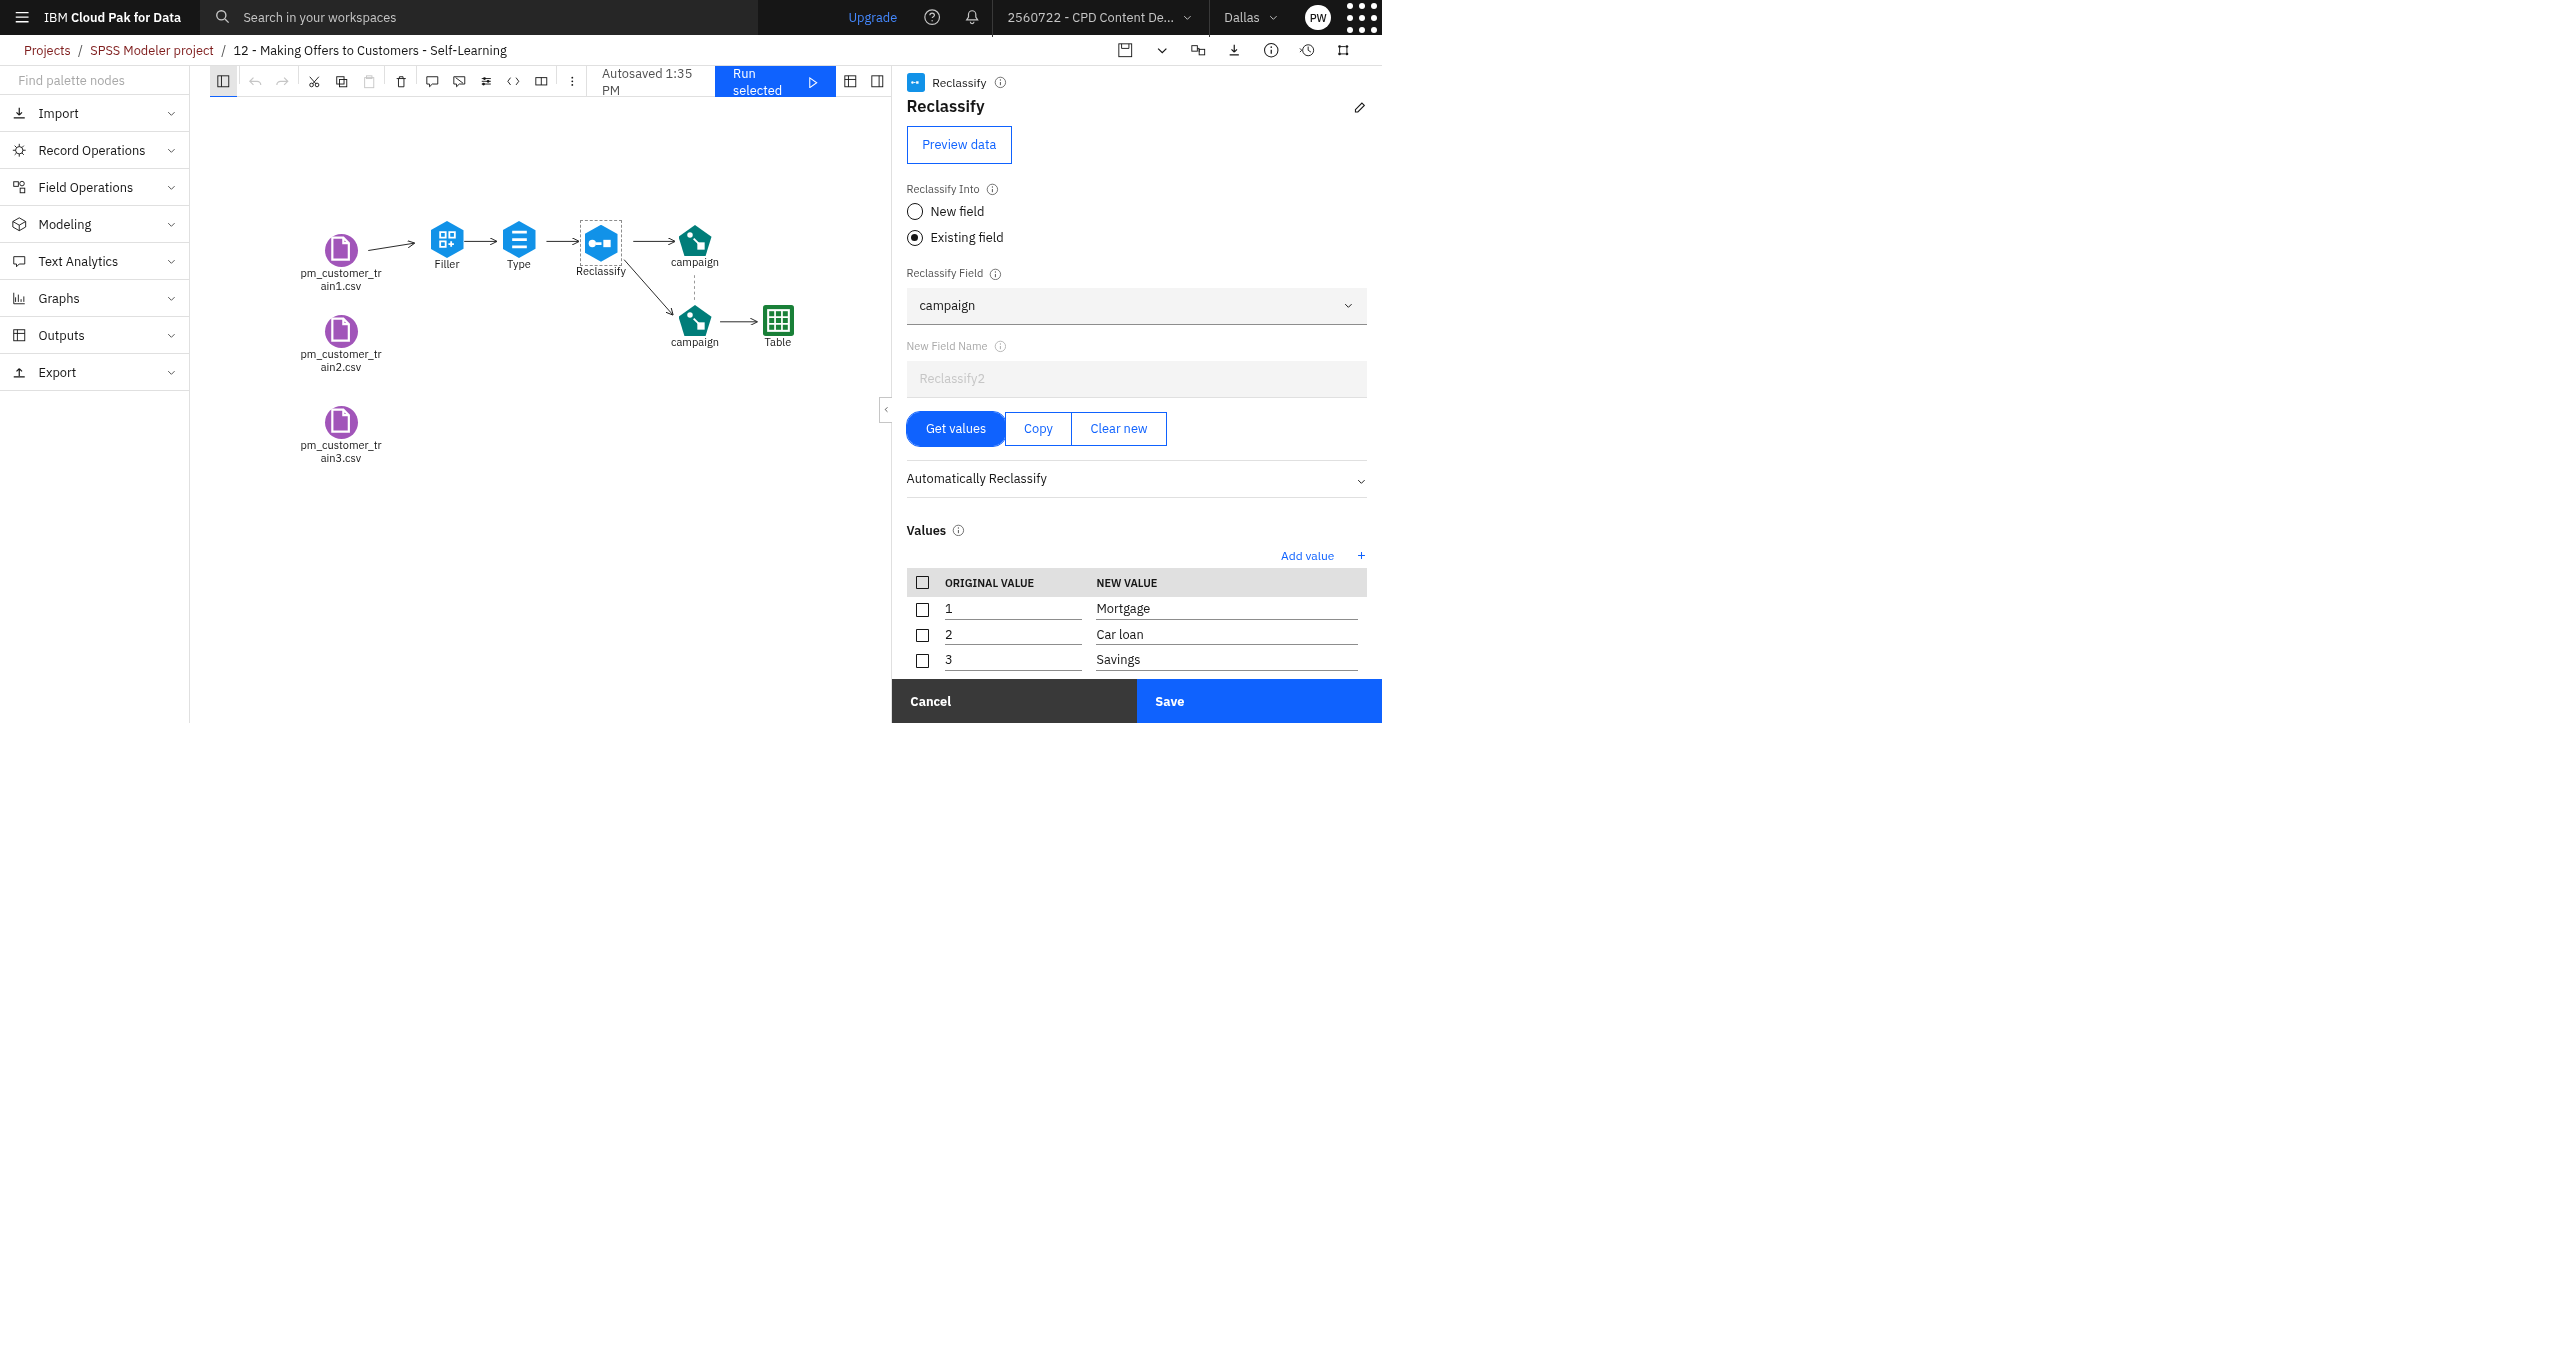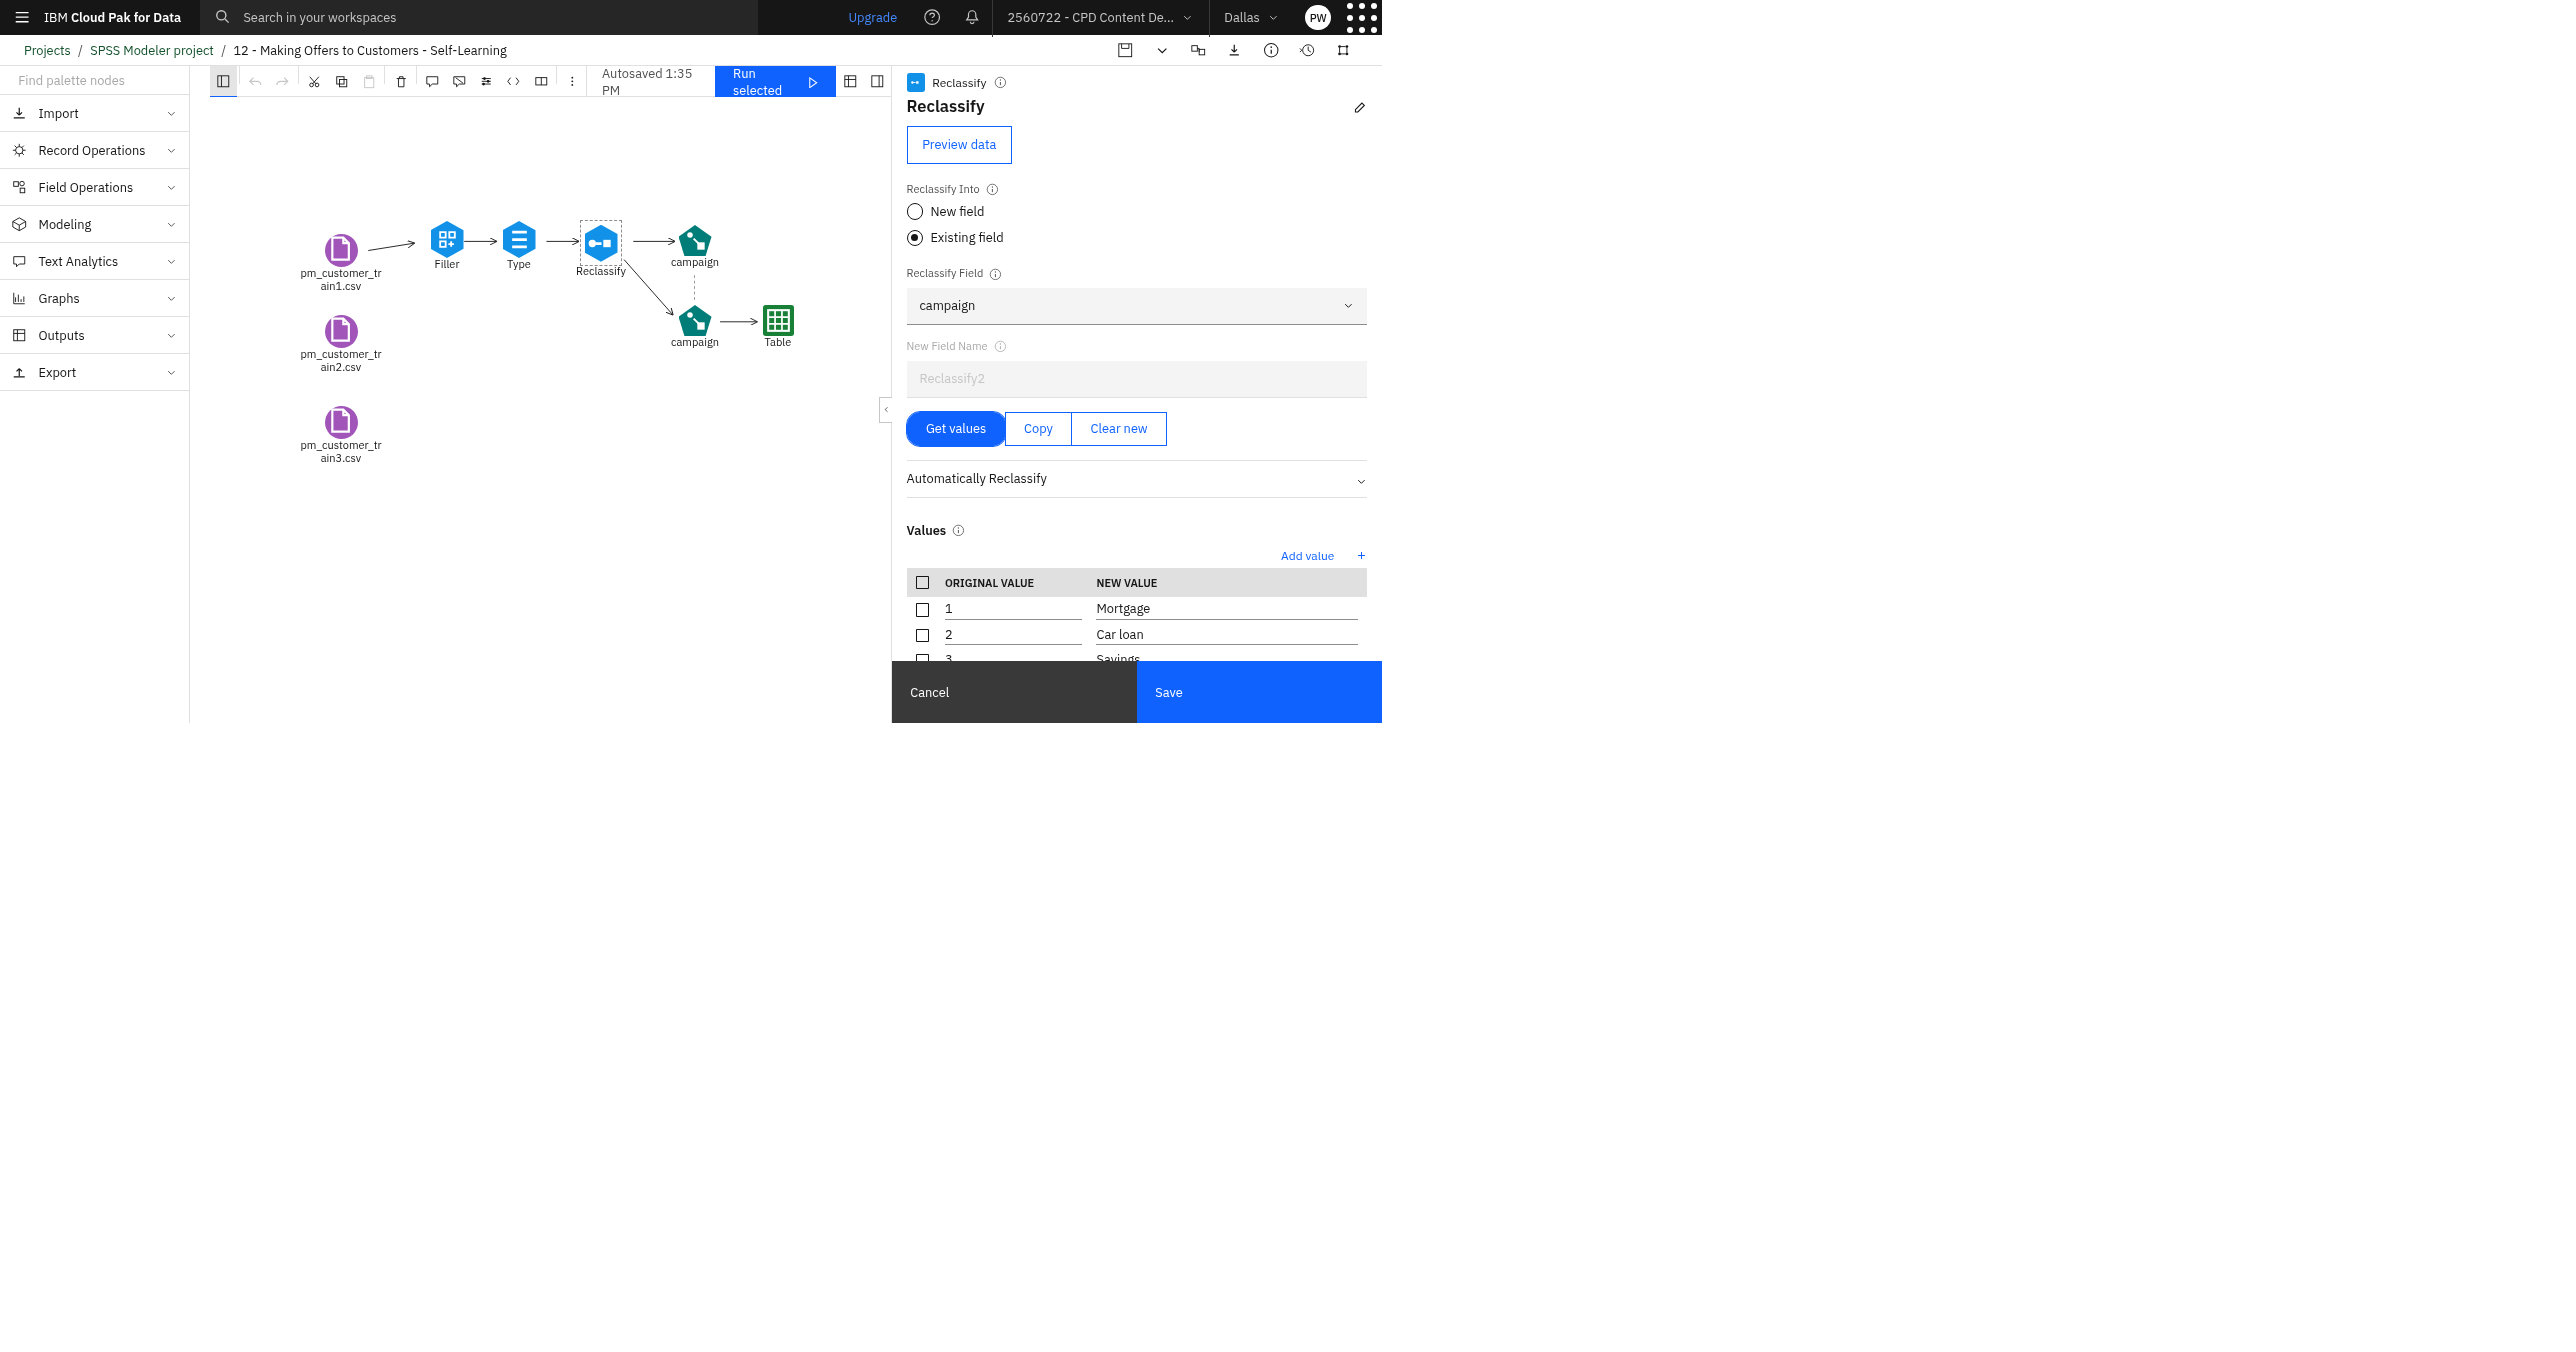--- a/index.html
+++ b/index.html
@@ -20,21 +20,21 @@
 .upgrade-link { color: #4589ff; padding: 0 14.6px; cursor: pointer; }
 .hdr-icon-btn { width: 40px; height: 35px; display: flex; align-items: center; justify-content: center; cursor: pointer; }
 .hdr-icon-btn svg { width: 18.3px; height: 18.3px; }
 .account-sel { display: flex; align-items: center; gap: 7.3px; padding: 0 14.6px; cursor: pointer; color: #c6c6c6; font-size: 12.8px; border-left: 0.9px solid #393939; height: 39px; }
 .account-sel svg { width: 12.8px; height: 12.8px; }
 .avatar { width: 25.6px; height: 25.6px; border-radius: 50%; background: #fff; color: #161616; display: flex; align-items: center; justify-content: center; font-size: 11px; font-weight: 500; margin: 0 11px; }
 .app-switcher { width: 40px; height: 35px; display: flex; align-items: center; justify-content: center; cursor: pointer; }
 
 
 .sub-header { height: 31px; display: flex; align-items: center; padding: 0 24px; border-bottom: 0.9px solid #e0e0e0; gap: 7.3px; }
-.crumb-link { color: #14532d; cursor: pointer; font-size: 12.8px; text-align: center; }
+.crumb-link { color: #7f1d1d; cursor: pointer; font-size: 12.8px; text-align: center; }
 .crumb-sep { color: #525252; }
 .crumb-current { color: #161616; font-size: 12.8px; }
 .sub-spacer { flex: 1; }
 .sub-icon-btn { width: 29px; height: 29px; display: flex; align-items: center; justify-content: center; cursor: pointer; color: #161616; }
 .sub-icon-btn svg { width: 16.5px; height: 16.5px; }
 
 
 .main { display: flex; height: calc(723px - 35px - 31px); }
 .palette { width: 190px; border-right: 0.9px solid #e0e0e0; display: flex; flex-direction: column; }
 .palette-search { height: 29px; display: flex; align-items: center; padding: 0 9.1px; gap: 9.1px; border-bottom: 0.9px solid #e0e0e0; }
@@ -102,21 +102,21 @@
 .values-hdr { font-size: 12.8px; font-weight: 600; display: flex; align-items: center; gap: 5.5px; margin-bottom: 9.1px; }
 .add-val { color: #0f62fe; font-size: 12px; display: flex; align-items: center; gap: 22px; justify-content: flex-end; cursor: pointer; margin-bottom: 5.5px; }
 .val-table { width: 100%; }
 .val-head { display: flex; background: #e0e0e0; height: 29px; align-items: center; padding: 0 9.1px; gap: 14.6px; font-size: 11px; font-weight: 600; }
 .val-head .cb, .val-row .cb { width: 14.6px; }
 .val-head .c1, .val-row .c1 { flex: 0 0 137px; }
 .val-head .c2, .val-row .c2 { flex: 1; }
 .val-row { display: flex; height: 25.6px; align-items: center; padding: 0 9.1px; gap: 14.6px; font-size: 12.8px; }
 .val-row .c1, .val-row .c2 { border-bottom: 0.9px solid #8d8d8d; padding-bottom: 1.8px; }
 .checkbox { width: 13.7px; height: 13.7px; border: 0.9px solid #161616; border-radius: 0.9px; cursor: pointer; }
-.panel-footer { display: flex; height: 62px; }
+.panel-footer { display: flex; height: 44px; font-weight: bold; }
 .panel-footer .fb { flex: 1; display: flex; align-items: center; padding: 0 18.3px; color: #fff; font-size: 12.8px; cursor: pointer; }
 .panel-footer .cancel { background: #393939; }
 .panel-footer .save { background: #0f62fe; }
 </style>
 </head>
 <body>
 
 <svg width="0" height="0" style="position:absolute">
   <defs>
     <g id="i-menu">

